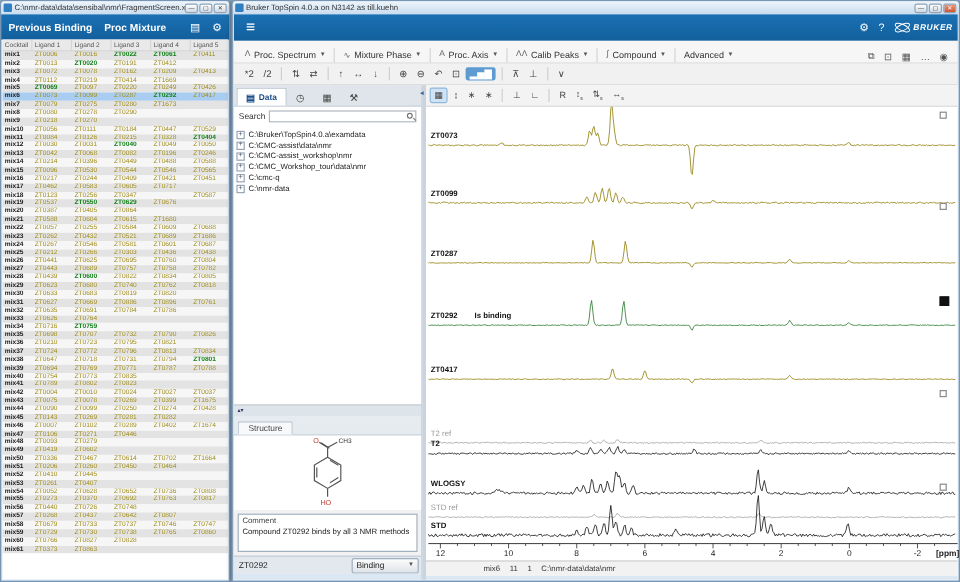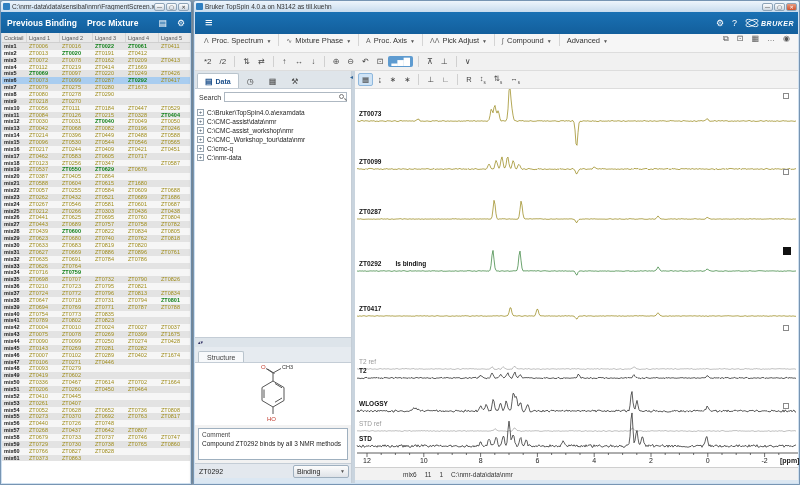--- a/index.html
+++ b/index.html
@@ -31,21 +31,21 @@
   .tc.lig.bind { color:#14821c; font-weight:bold; }
   
   #menubar { position:absolute; left:1px; right:1px; top:11px; height:22px; padding:0 4px; }
   #hamburger { font-size:13px; padding:0 10px 2px 6px; }
   .mtab { font-size:8.5px; font-weight:bold; padding:4px 12px 5px; color:#fff; }
   .mtab u { text-decoration:underline; }
   .mtab.active { background:#f6f6f6; color:#1d1d1d; border-radius:2px 2px 0 0; }
   #menubar .mspacer { flex:1; }
   #menubar .mr { font-size:9px; margin-right:8px; }
   #brand { display:flex; align-items:center; gap:2px; font-size:7px; font-weight:bold; font-style:italic; letter-spacing:.5px; }
-  #ribbon { position:absolute; left:1px; right:1px; top:33px; height:19px; background:#f6f6f6; border-bottom:1px solid #ddd; display:flex; align-items:flex-start; font-size:7.5px; color:#333; padding:0 4px; }
+  #ribbon { position:absolute; left:1px; right:1px; top:33px; height:19px; background:#f6f6f6; border-bottom:1px solid #ddd; display:flex; align-items:flex-end; font-size:7.5px; color:#333; padding:0 4px; }
   .rb { display:flex; align-items:center; gap:3px; padding:2px 5px; }
   .rb .ric { color:#666; font-size:7px; }
   .rb .caret { font-size:5px; color:#555; }
   .rsep { width:1px; height:12px; background:#d5d5d5; margin:0 2px; }
   #ribbon .rspacer { flex:1; }
   #ribbon .rright { font-size:8px; color:#555; padding:0 4px; }
   #toolbar2 { position:absolute; left:1px; right:1px; top:52px; height:18px; background:#f1f1f1; border-bottom:1px solid #ddd; display:flex; align-items:center; font-size:8px; color:#444; padding:0 6px; gap:2px; }
   .t2i { padding:1px 3px; border-radius:2px; min-width:11px; text-align:center; }
   .t2i.active { background:#5e9bd0; color:#fff; }
   .t2sep { width:1px; height:11px; background:#d0d0d0; margin:0 3px; }
@@ -649,21 +649,21 @@
       </span>
       <span class="rsep"></span>
       <span class="rb">
         <span class="ric">A</span>
         <span>Proc. Axis</span>
         <span class="caret">▼</span>
       </span>
       <span class="rsep"></span>
       <span class="rb">
         <span class="ric">ΛΛ</span>
-        <span>Pick Adjust</span>
+        <span>Calib Peaks</span>
         <span class="caret">▼</span>
       </span>
       <span class="rsep"></span>
       <span class="rb">
         <span class="ric">∫</span>
         <span>Compound</span>
         <span class="caret">▼</span>
       </span>
       <span class="rsep"></span>
       <span class="rb">

